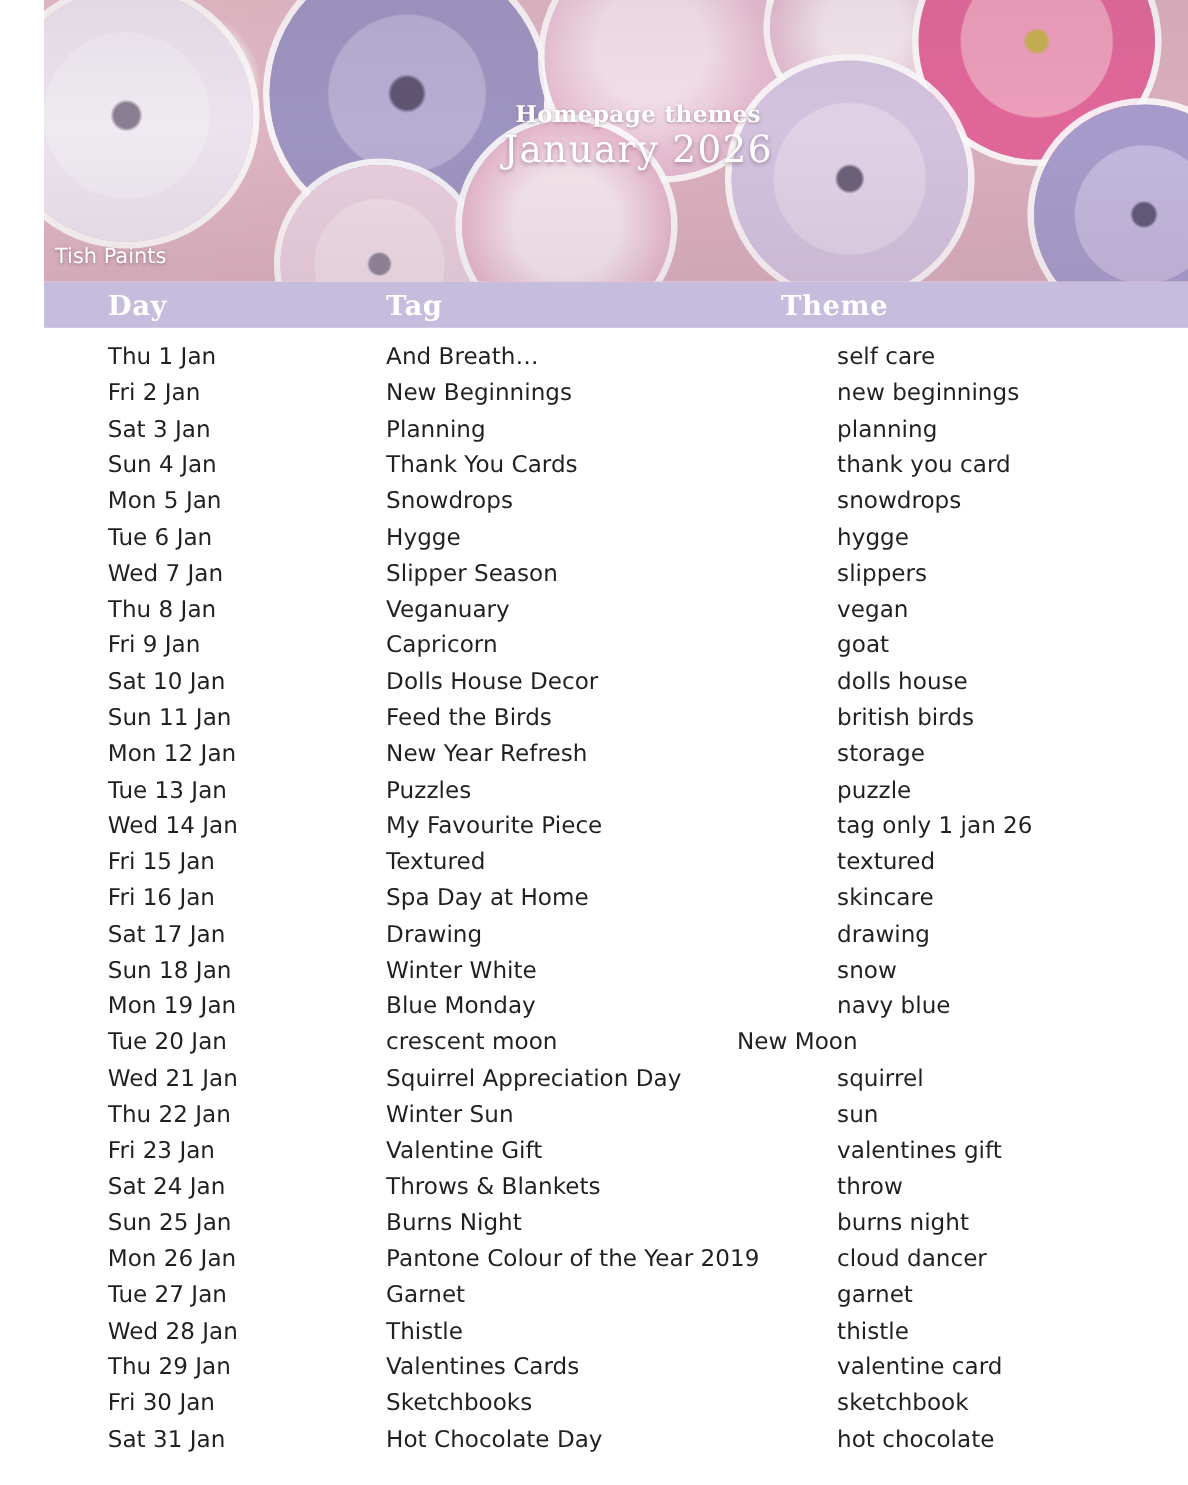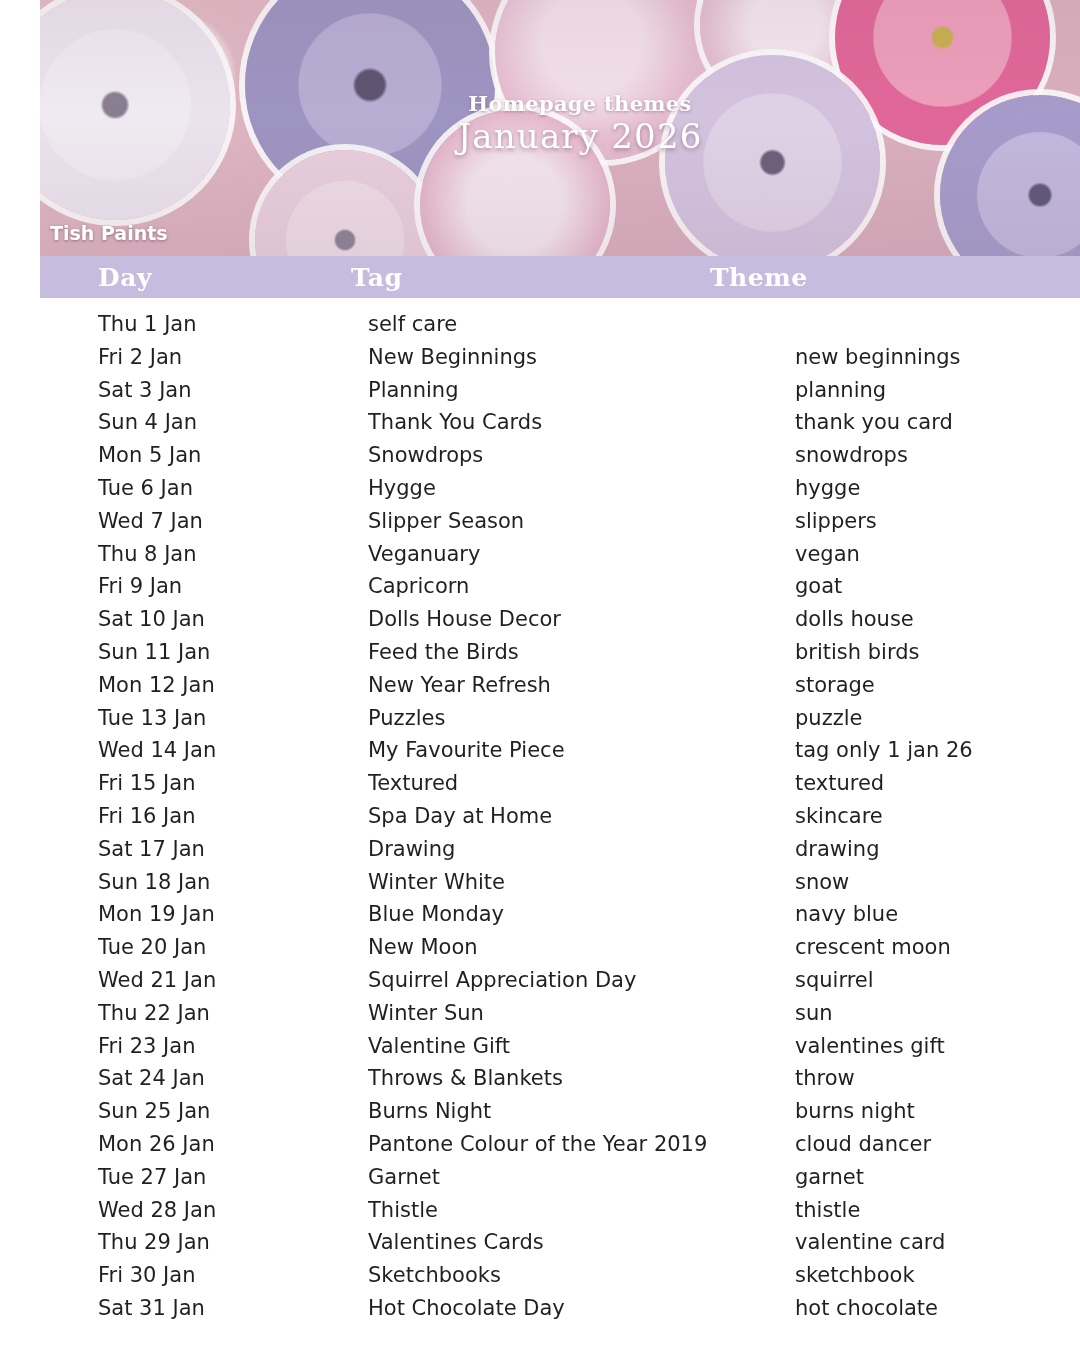--- a/index.html
+++ b/index.html
@@ -107,21 +107,21 @@
     margin-top: 2px;
     line-height: 1.15;
   }
 
   .brand {
     position: absolute;
     left: 10px;
     bottom: 12px;
     z-index: 6;
     font-family: "DejaVu Sans", sans-serif;
-    font-weight: 700;
+    font-weight: 400;
     font-size: 19px;
     color: #ffffff;
     text-shadow: 0 1px 3px rgba(80,50,70,0.5);
   }
 
   
   .table-head {
     display: flex;
     align-items: center;
     width: 1080px;
@@ -141,21 +141,20 @@
   .col-tag   { flex: 1 1 auto; }
 
   .rows {
     padding-top: 10px;
   }
   .row {
     display: flex;
     align-items: baseline;
     height: 32.8px;
     padding-left: 58px;
-    gap: 17px;
   }
   .cell {
     font-family: "DejaVu Sans", sans-serif;
     font-size: 21px;
     color: #231f20;
     line-height: 32.8px;
     white-space: nowrap;
     overflow: hidden;
   }
 </style>
@@ -189,20 +188,21 @@
 
   <div class="table-head">
     <div class="th col-day">Day</div>
     <div class="th col-tag">Tag</div>
     <div class="th col-theme">Theme</div>
   </div>
 
   <div class="rows" id="rows">
       <div class="row">
         <div class="cell col-day">Thu 1 Jan</div>
+        <div class="cell col-theme">And Breath…</div>
         <div class="cell col-tag">self care</div>
       </div>
       <div class="row">
         <div class="cell col-day">Fri 2 Jan</div>
         <div class="cell col-theme">New Beginnings</div>
         <div class="cell col-tag">new beginnings</div>
       </div>
       <div class="row">
         <div class="cell col-day">Sat 3 Jan</div>
         <div class="cell col-theme">Planning</div>
@@ -283,22 +283,22 @@
         <div class="cell col-theme">Winter White</div>
         <div class="cell col-tag">snow</div>
       </div>
       <div class="row">
         <div class="cell col-day">Mon 19 Jan</div>
         <div class="cell col-theme">Blue Monday</div>
         <div class="cell col-tag">navy blue</div>
       </div>
       <div class="row">
         <div class="cell col-day">Tue 20 Jan</div>
+        <div class="cell col-tag">crescent moon</div>
         <div class="cell col-theme">New Moon</div>
-        <div class="cell col-tag">crescent moon</div>
       </div>
       <div class="row">
         <div class="cell col-day">Wed 21 Jan</div>
         <div class="cell col-theme">Squirrel Appreciation Day</div>
         <div class="cell col-tag">squirrel</div>
       </div>
       <div class="row">
         <div class="cell col-day">Thu 22 Jan</div>
         <div class="cell col-theme">Winter Sun</div>
         <div class="cell col-tag">sun</div>

